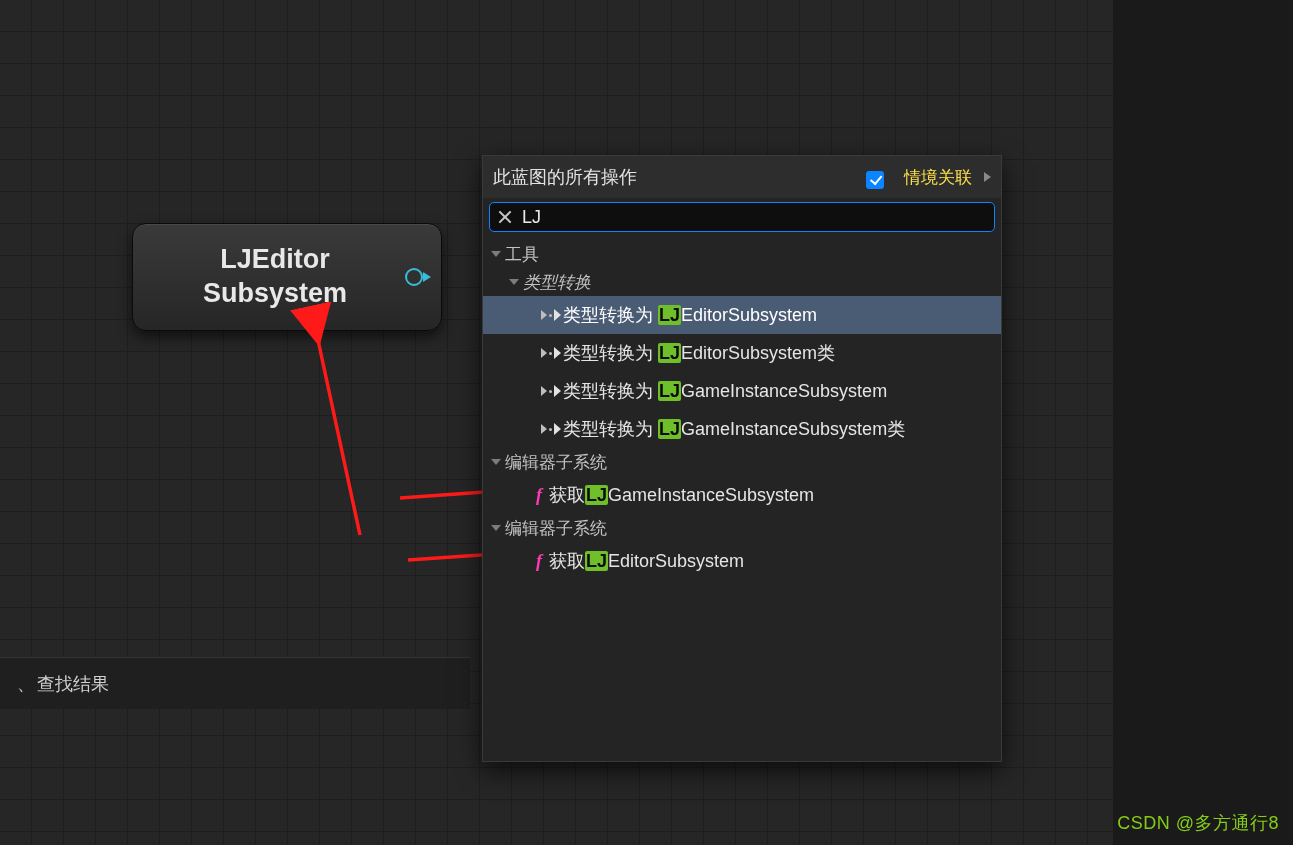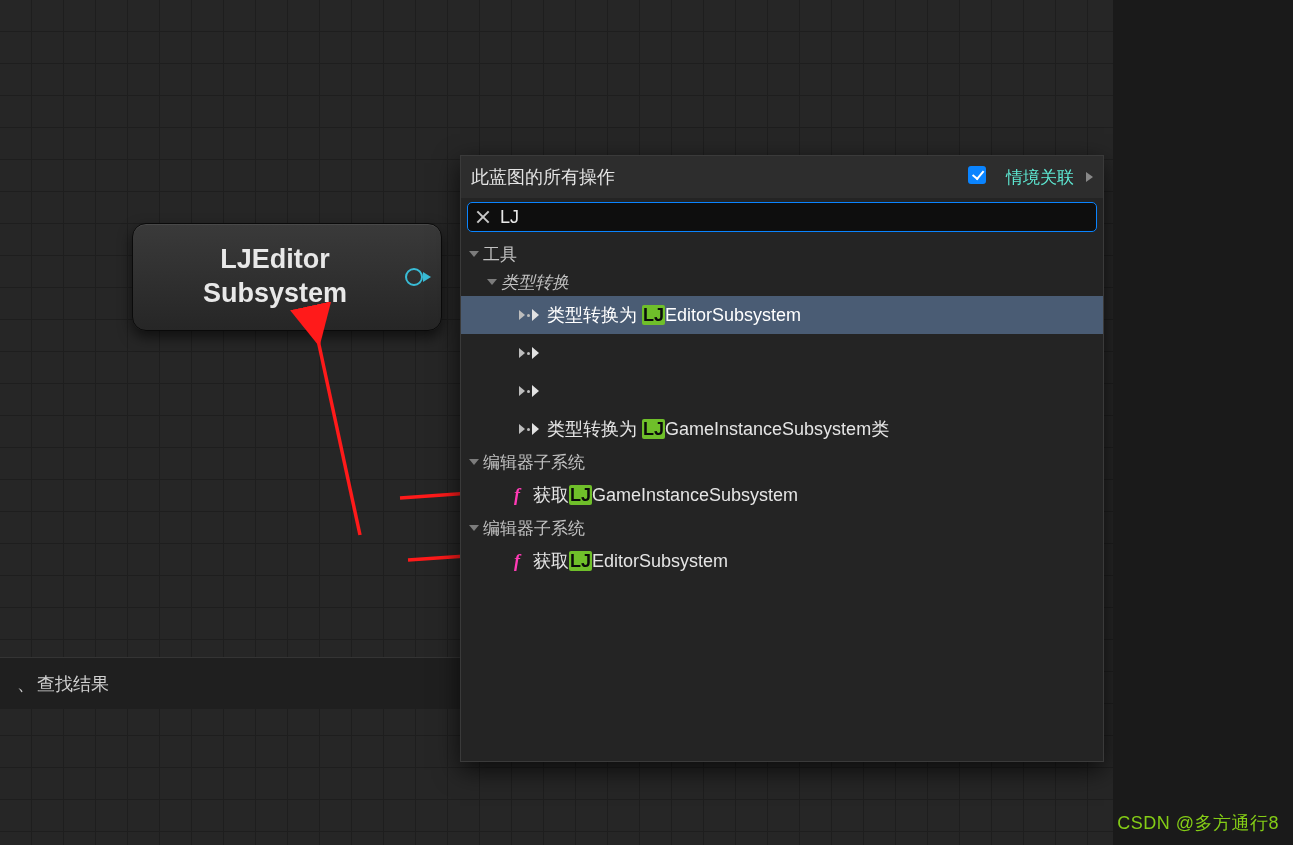--- a/index.html
+++ b/index.html
@@ -35,30 +35,30 @@
 .node-pin .tri { position:absolute; right:-8px; top:4px; width:0; height:0; border-left:8px solid #39bcd6; border-top:5px solid transparent; border-bottom:5px solid transparent; }
 
 .bottom-bar {
   position: absolute; left: 0; top: 657px; width: 470px; height: 52px;
   background: #1f1f1f; color: #d0d0d0; display: flex; align-items: center;
   padding: 0 17px; font-size: 18px; border-top: 1px solid #343434;
 }
 .bottom-bar::before { content:"、"; margin-right:2px; color:#c9c9c9; }
 
 .popup {
-  position: absolute; left: 460px; top: 155px; width: 644px; height: 607px;
+  position: absolute; left: 482px; top: 155px; width: 520px; height: 607px;
   background: #242424; border: 1px solid #3a3a3a; box-shadow: 0 8px 24px rgba(0,0,0,0.7);
   display: flex; flex-direction: column; color: #d6d6d6;
 }
 .popup-header {
   height: 42px; background: #2d2d2d; display: flex; align-items: center;
   padding: 0 10px; font-size: 18px; gap: 8px;
 }
 .popup-header .title { flex: 1; color:#e4e4e4; }
-.context-check { display:flex; align-items:flex-start; gap:20px; font-size:17px; color:#5eead4; }
+.context-check { display:flex; align-items:flex-end; gap:20px; font-size:17px; color:#fde047; }
 .context-check .box { width:18px; height:18px; background:#0a84ff; border-radius:3px; display:flex; align-items:center; justify-content:center; }
 .context-check .box::after { content:""; width:5px; height:9px; border:solid #fff; border-width:0 2px 2px 0; transform: rotate(40deg) translateY(-1px); }
 .chev-r { width:0; height:0; border-left:7px solid #888; border-top:5px solid transparent; border-bottom:5px solid transparent; margin-left:4px; }
 
 .search-wrap { padding: 4px 6px; }
 .search {
   height: 30px; border: 1px solid #0a84ff; border-radius: 5px;
   background: #0e0e0e; display: flex; align-items: center; padding: 0 6px; gap: 8px;
 }
 .search .x { width:18px; height:18px; position:relative; cursor:pointer; }
@@ -71,21 +71,21 @@
   flex:1; background:transparent; border:none; outline:none; color:#e8e8e8; font-size:18px;
 }
 
 .tree { flex:1; overflow:auto; font-size:18px; padding-top:4px; }
 .cat { display:flex; align-items:center; height:28px; padding-left: 10px; color:#c2c2c2;text-align:right; }
 .cat.lvl1 { padding-left: 10px; }
 .cat.lvl2 { padding-left: 28px; font-style: italic; }
 .cat .tw { width:0; height:0; border-left:6px solid #9a9a9a; border-top:5px solid transparent; border-bottom:5px solid transparent; transform: rotate(90deg); margin-right:6px; opacity:0.75; }
 .cat .lbl { font-size:17px; }
 
-.item { display:flex; align-items:center; height:38px; padding-left:58px; gap:8px; cursor:pointer; }
+.item { display:flex; align-items:center; height:38px; padding-left:58px; gap:2px; cursor:pointer; }
 .item.lvl2 { padding-left:48px; }
 .item.selected { background:#4a5c74; color:#fff; }
 
 .cast-icon { display:flex; align-items:center; gap:2px; }
 .cast-icon .a1 { width:0; height:0; border-left:6px solid #bdbdbd; border-top:5px solid transparent; border-bottom:5px solid transparent; }
 .cast-icon .dot { width:3px; height:3px; background:#bdbdbd; border-radius:50%; }
 .cast-icon .a2 { width:0; height:0; border-left:7px solid #e2e2e2; border-top:6px solid transparent; border-bottom:6px solid transparent; }
 
 .fn-icon { font-family: Georgia, serif; font-style: italic; font-weight: bold; color:#ff3bb5; font-size:18px; width:16px; text-align:center; }
 
@@ -168,28 +168,30 @@
           </span>
         <span class="txt"><span>类型转换为 </span><span class="hl">LJ</span><span>EditorSubsystem</span></span>
       </div>
 
       <div class="item">
         <span class="cast-icon">
             <span class="a1"></span>
             <span class="dot"></span>
             <span class="a2"></span>
           </span>
+        <span class="txt"><span>类型转换为 </span><span class="hl">LJ</span><span>EditorSubsystem类</span></span>
       </div>
 
       <div class="item">
         <span class="cast-icon">
             <span class="a1"></span>
             <span class="dot"></span>
             <span class="a2"></span>
           </span>
+        <span class="txt"><span>类型转换为 </span><span class="hl">LJ</span><span>GameInstanceSubsystem</span></span>
       </div>
 
       <div class="item">
         <span class="cast-icon">
             <span class="a1"></span>
             <span class="dot"></span>
             <span class="a2"></span>
           </span>
         <span class="txt"><span>类型转换为 </span><span class="hl">LJ</span><span>GameInstanceSubsystem类</span></span>
       </div>

